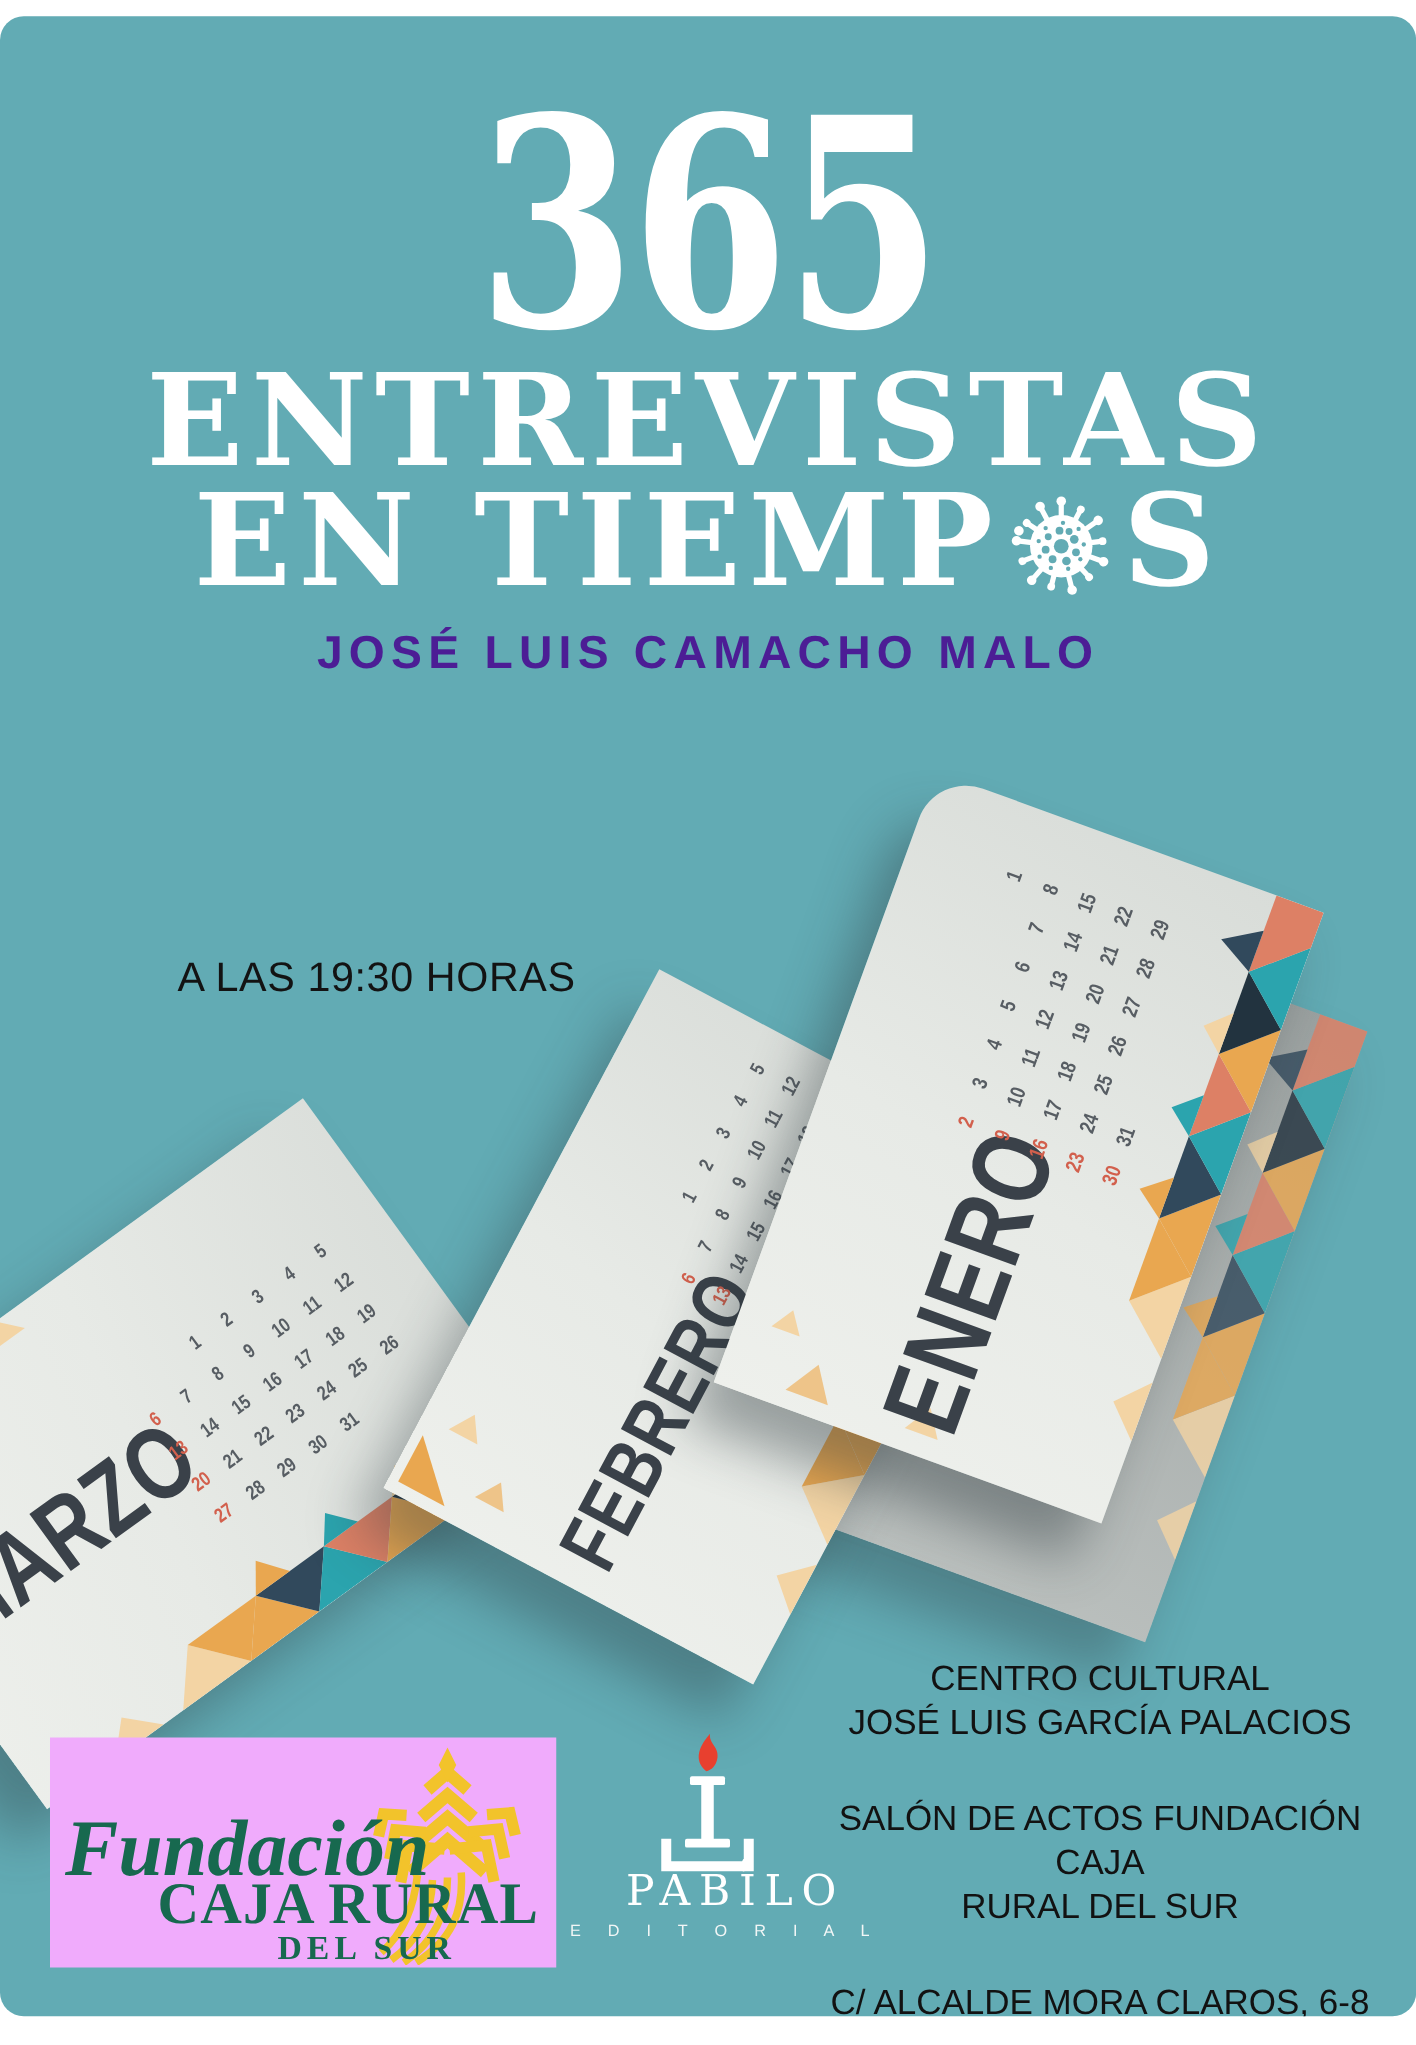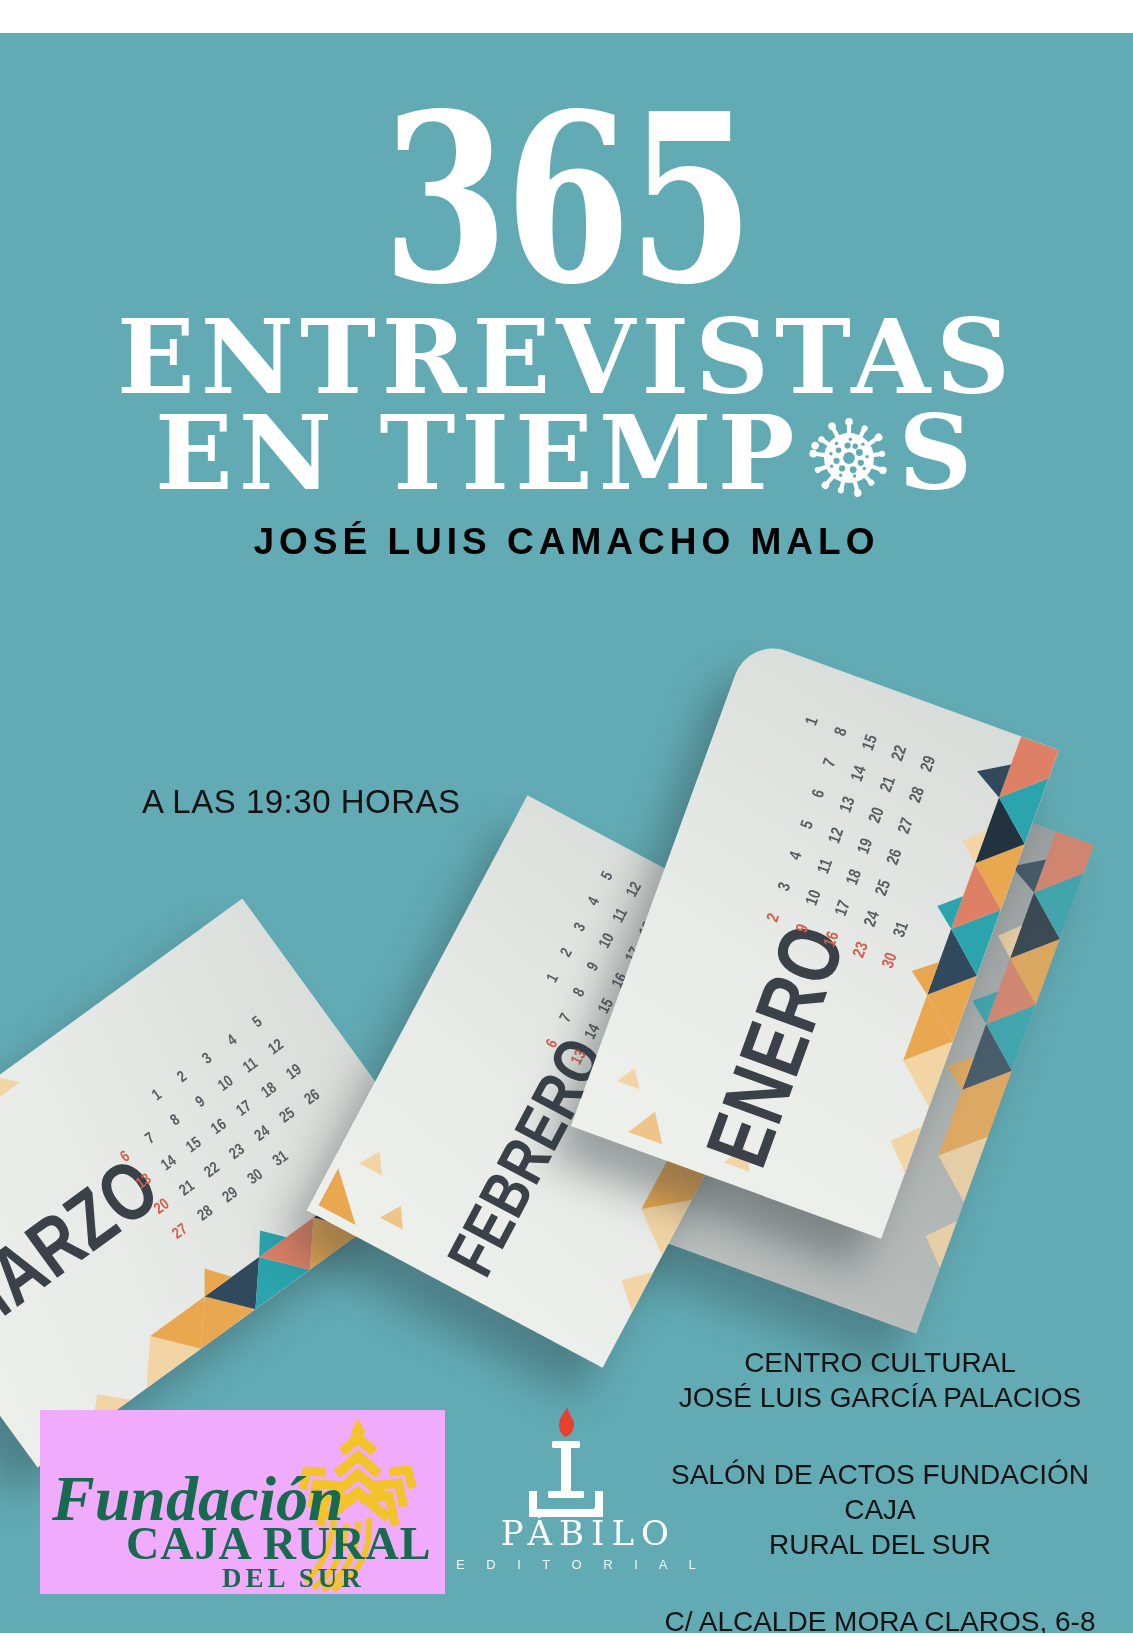--- a/index.html
+++ b/index.html
@@ -1,27 +1,27 @@
 <!DOCTYPE html>
 <html><head>
 <meta charset="utf-8">
 <style>
   html,body{margin:0;padding:0;background:#ffffff;}
   .page{position:relative;width:1133px;height:1636px;background:#ffffff;overflow:hidden;
         font-family:"Liberation Sans",sans-serif;}
-  .canvas{position:absolute;left:0;top:33px;width:1133px;height:1600px;background:#62abb4;overflow:hidden;}
+  .canvas{position:absolute;left:0;top:13px;width:1133px;height:1600px;background:#62abb4;overflow:hidden;border-radius:19px;}
 
   
   .title-block{position:absolute;left:0;top:58px;width:1133px;text-align:center;z-index:5;color:#fff;}
   .t365{font-family:"DejaVu Serif","Liberation Serif",serif;font-weight:700;font-size:232px;line-height:218px;
         transform:scaleX(.78);transform-origin:center;letter-spacing:-4px;}
   .tline{font-family:"DejaVu Serif","Liberation Serif",serif;font-weight:700;font-size:102px;line-height:96px;
          letter-spacing:6px;white-space:nowrap;}
   .tline .virus{display:inline-block;vertical-align:-12px;margin:0 6px;}
-  .author{margin-top:20px;font-weight:700;font-size:37px;letter-spacing:5px;color:#000000;}
+  .author{margin-top:20px;font-weight:700;font-size:37px;letter-spacing:5px;color:#4c1d95;}
 
   
   .datetime{position:absolute;left:142px;top:742px;z-index:5;color:#131313;font-size:33px;line-height:53px;
             letter-spacing:.5px;}
 
   
   .sheet{position:absolute;background:linear-gradient(102deg,#eef0ec 0%,#e7eae6 45%,#d8dcd8 100%);}
   .sheet .band-slot{position:absolute;left:0;right:0;bottom:0;height:96px;}
   .sheet .band-slot svg{width:100%;height:100%;display:block;}
   .sheet-back{left:590px;top:835px;width:520px;height:330px;transform:rotate(-70deg);z-index:1;

